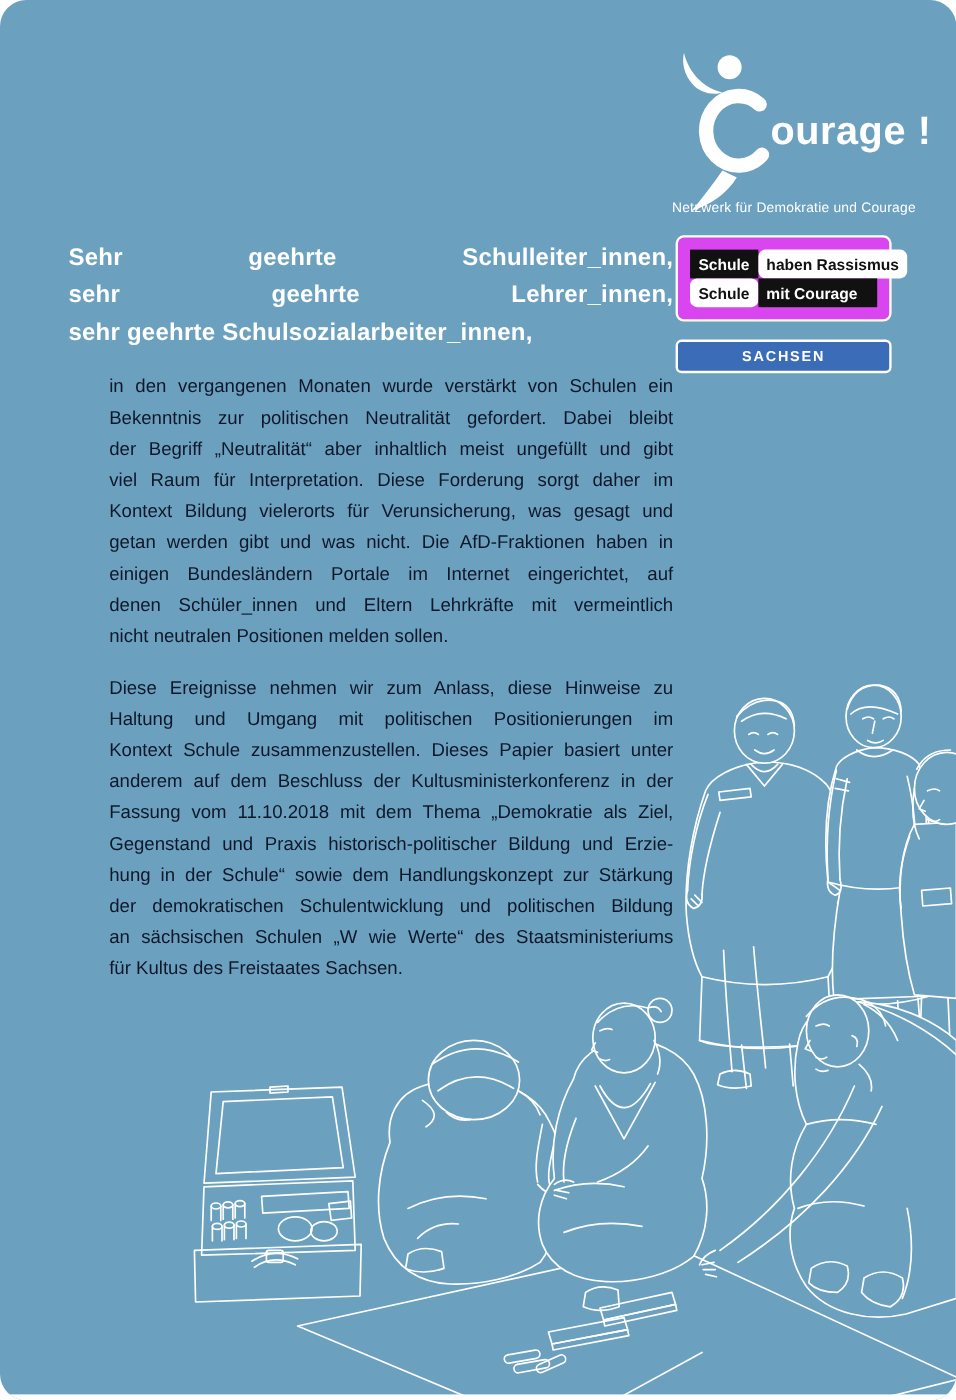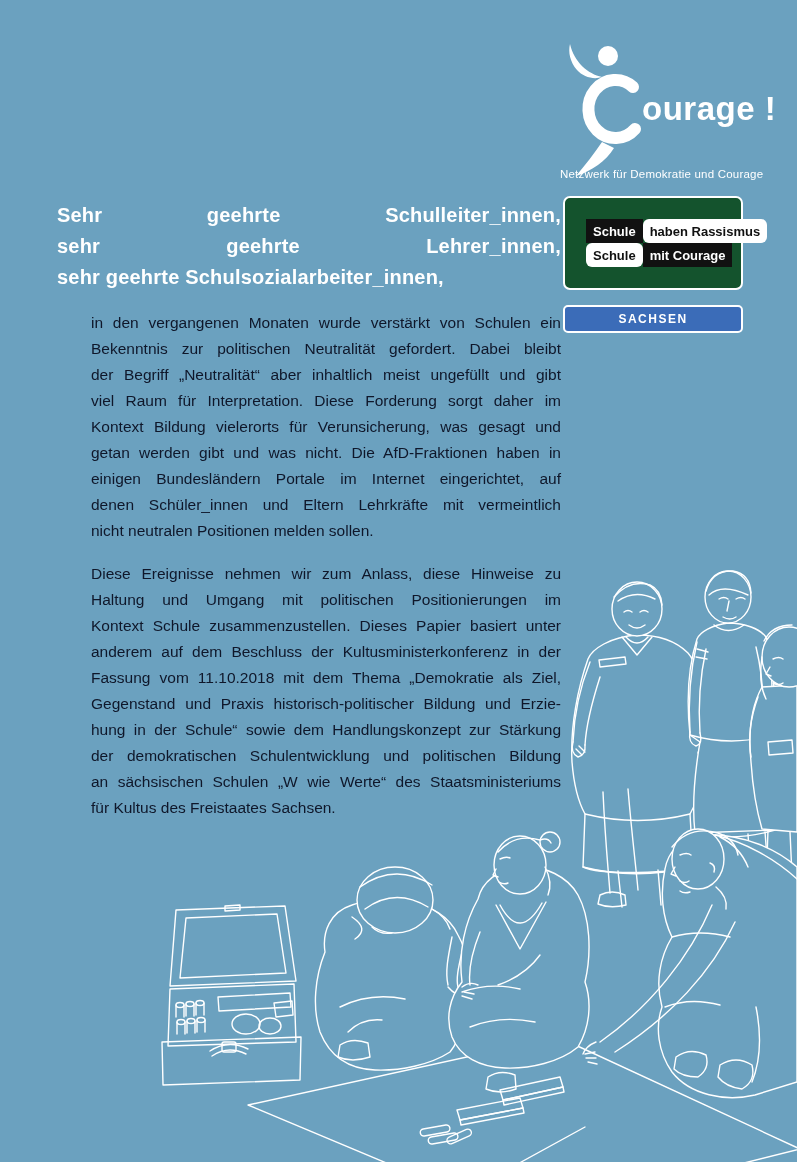--- a/index.html
+++ b/index.html
@@ -18,22 +18,22 @@
     color:#ffffff;font-weight:bold;font-size:33px;letter-spacing:0.5px;
     white-space:nowrap;
   }
   .logo-sub{
     position:absolute;left:4px;bottom:0;
     color:#ffffff;font-size:11.5px;letter-spacing:0.2px;white-space:nowrap;
   }
   
   .badge{position:absolute;left:563px;top:196px;width:180px;}
   .badge-top{
-    background:#14532d;border:2px solid #ffffff;border-radius:7px;
-    padding:21px;
+    background:#d946ef;border:2px solid #ffffff;border-radius:7px;
+    padding:10px;
   }
   .badge-row{display:flex;align-items:stretch;height:24px;}
   .badge-cell{
     display:flex;align-items:center;
     font-weight:bold;font-size:13px;line-height:1;
     padding:0 7px;white-space:nowrap;
   }
   .cell-black{background:#111111;color:#ffffff;}
   .cell-white{background:#ffffff;color:#111111;border-radius:6px;}
   .badge-row .grow{flex:1 1 auto;}
@@ -51,21 +51,21 @@
   .tline{text-align:justify;text-align-last:justify;}
   .tline-last{text-align-last:left;}
   
   .illustration{position:absolute;left:0;top:537px;width:797px;height:630px;}
   .illustration svg{display:block;}
   .bottom-strip{position:absolute;left:0;bottom:0;width:797px;height:5px;background:#ffffff;}
 </style>
 </head>
 <body>
 
-<div class="page" style="background: rgb(107, 161, 191);">
+<div class="page" style="background: rgb(107, 161, 191); border-radius: 22px;">
 
   <div class="logo">
     <svg width="236" height="150" viewBox="0 0 236 150">
       <g fill="#ffffff" stroke="none">
         <circle cx="52" cy="26" r="10"></circle>
         <path d="M 14,14 C 18,32 32,44 46,47 C 38,50 27,47 21,40 C 14,32 12,22 14,14 Z"></path>
         <path d="M 58,118 C 50,131 36,141 20,146 C 29,135 38,124 46,112 Z"></path>
       </g>
       <path d="M 77,57 A 27,29 0 1 0 79,99" fill="none" stroke="#ffffff" stroke-width="12" stroke-linecap="round"></path>
     </svg>

